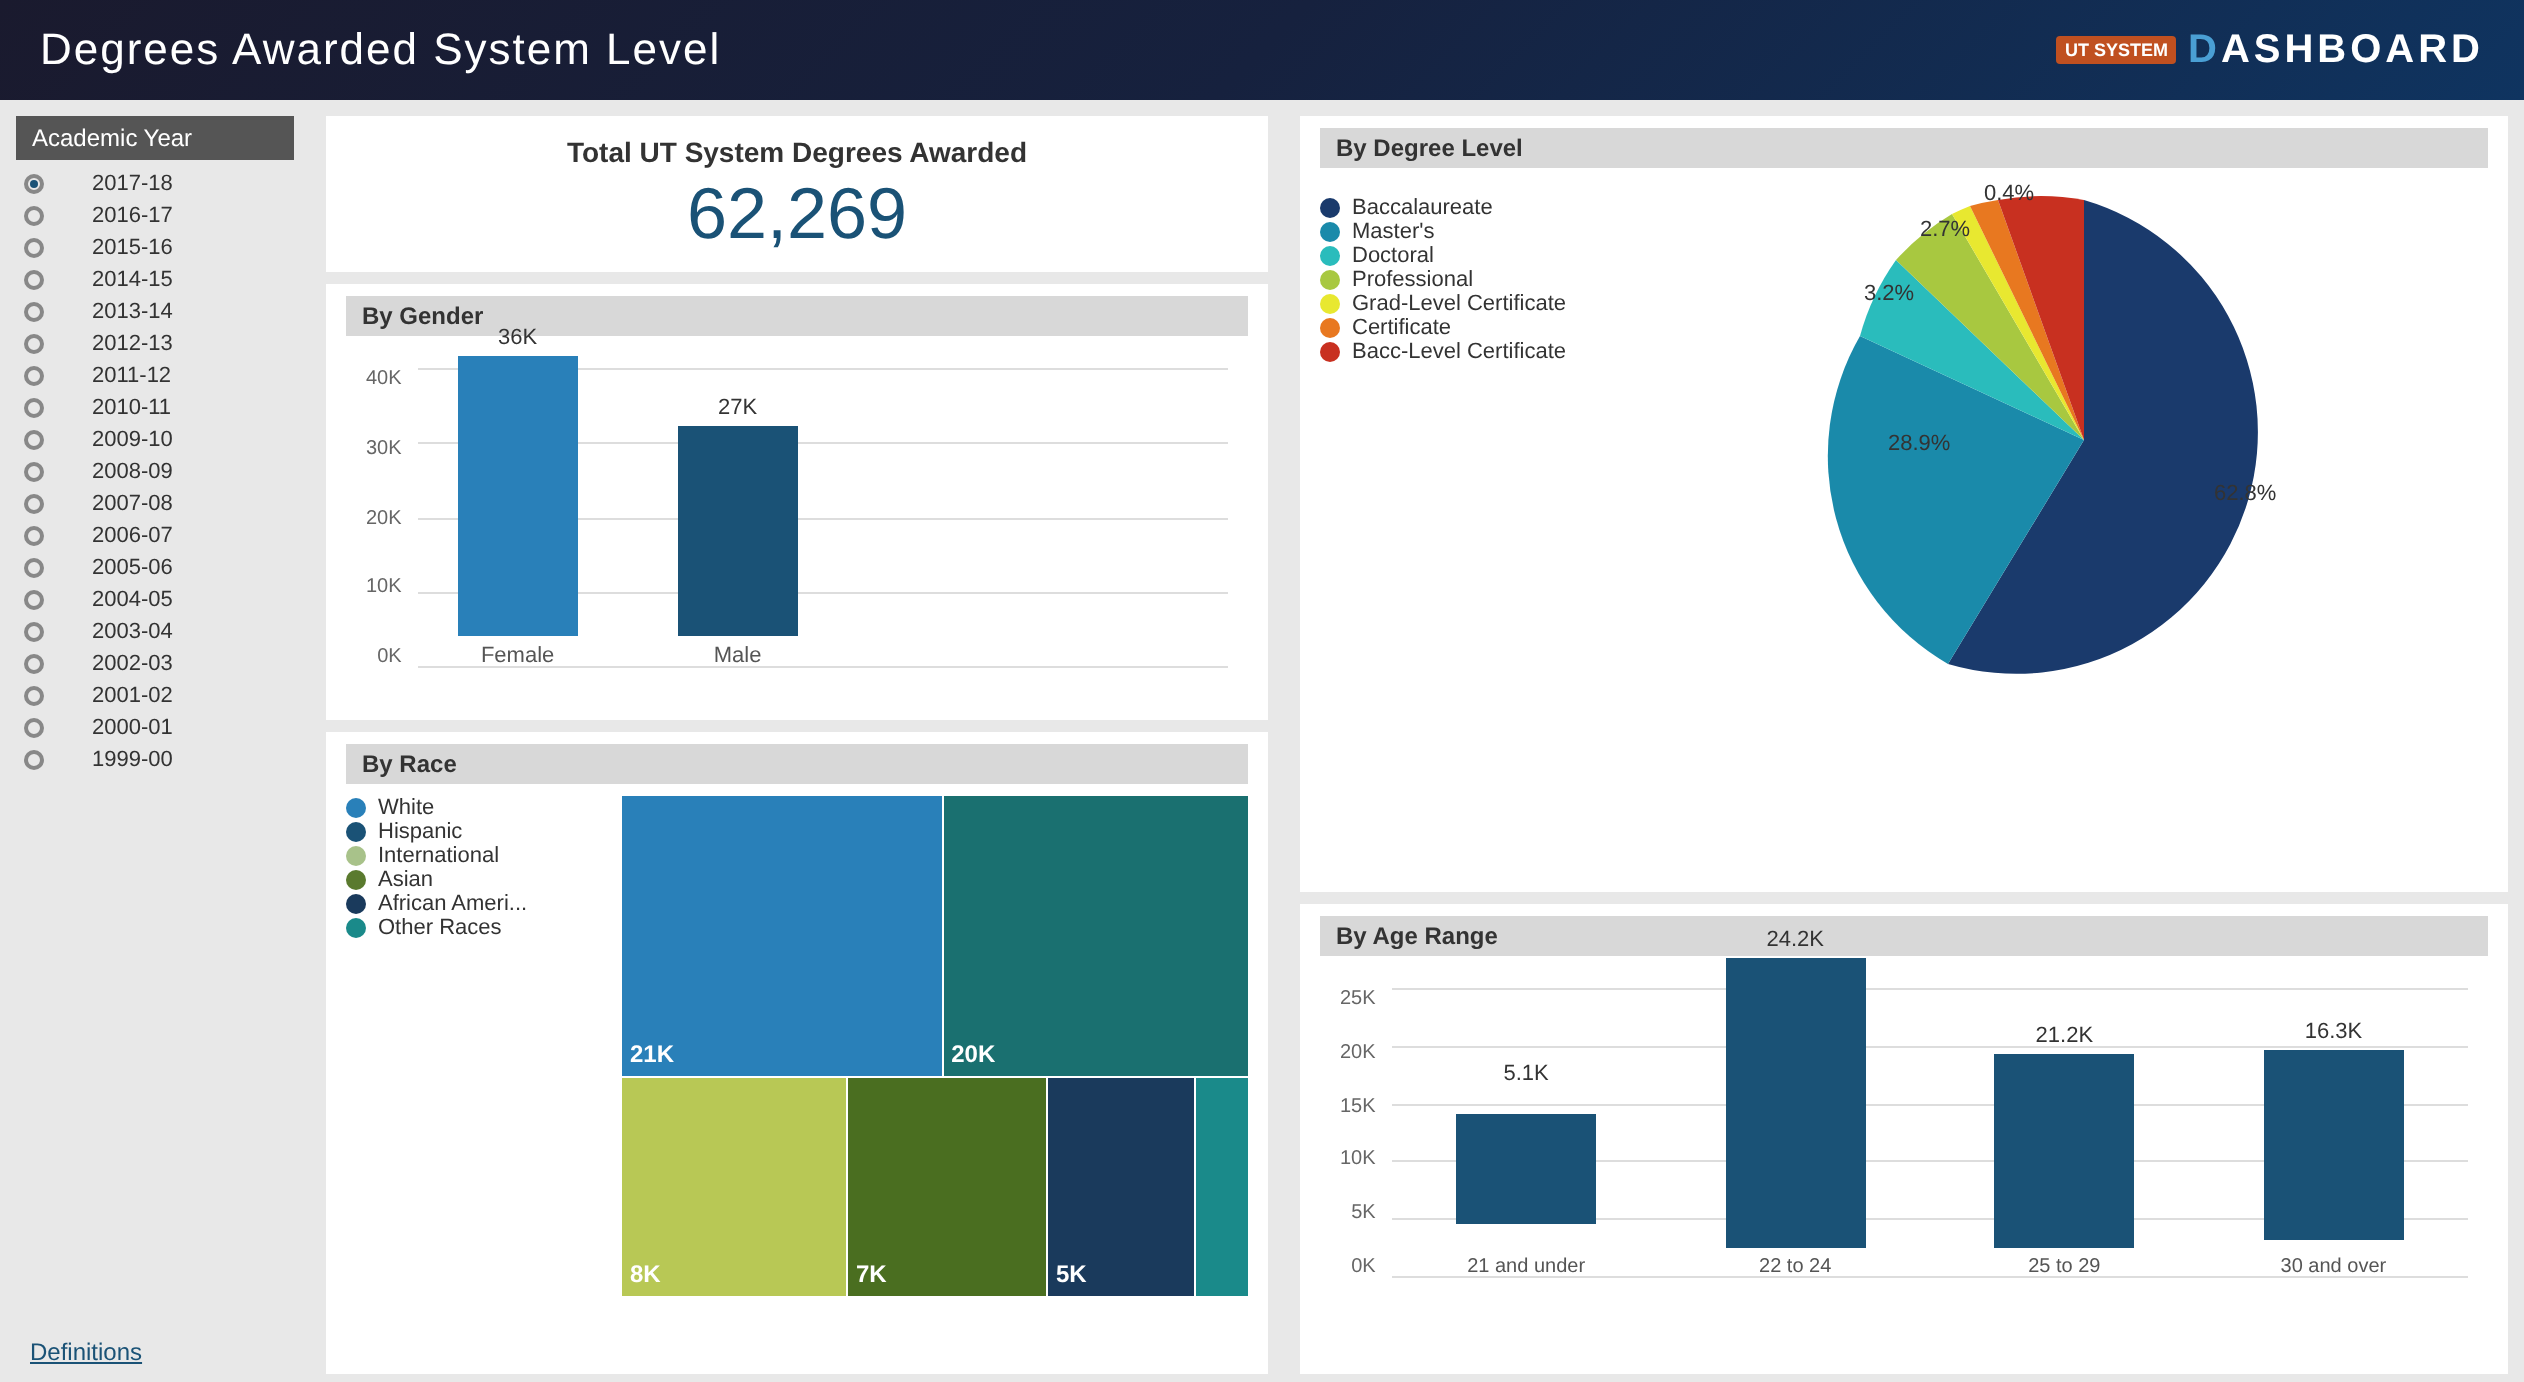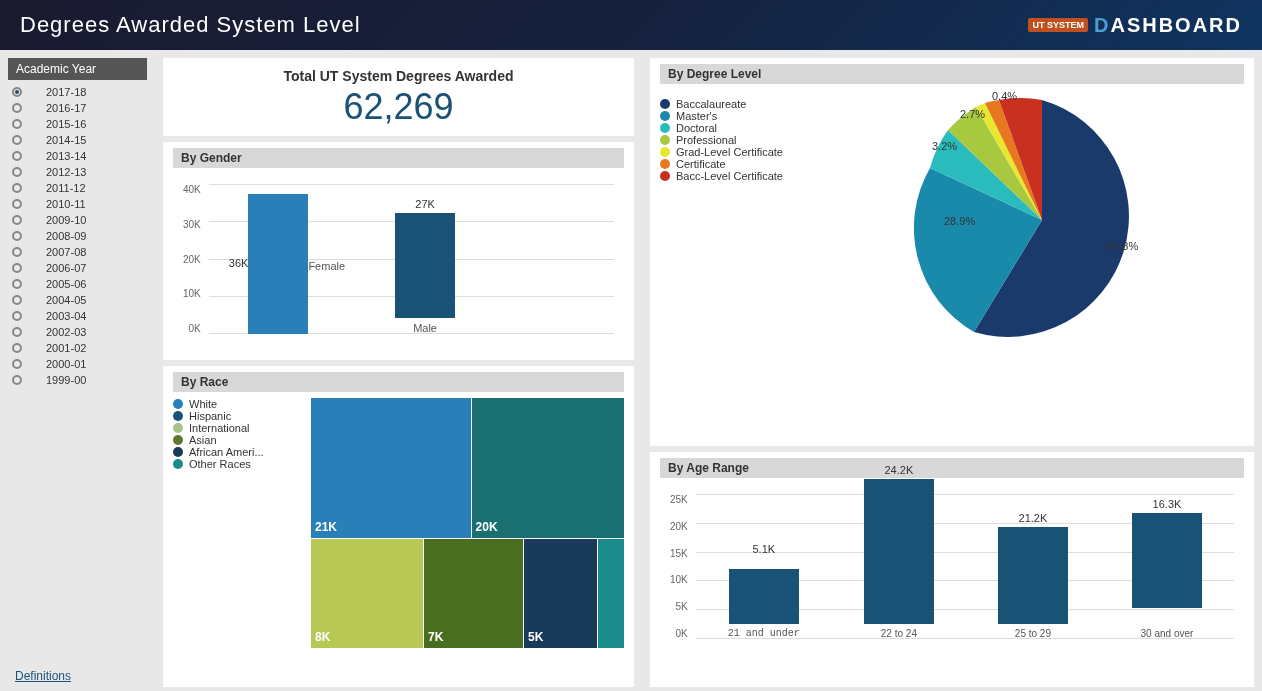--- a/index.html
+++ b/index.html
@@ -278,21 +278,21 @@
 
         <div style="flex:1; position:relative; height:150px;">
           <div style="position:absolute; top:0; left:0; right:0; bottom:0; display:flex; flex-direction:column; justify-content:space-between; pointer-events:none;">
             <div style="border-top:1px solid #ddd; width:100%;"></div>
             <div style="border-top:1px solid #ddd; width:100%;"></div>
             <div style="border-top:1px solid #ddd; width:100%;"></div>
             <div style="border-top:1px solid #ddd; width:100%;"></div>
             <div style="border-top:1px solid #ddd; width:100%;"></div>
           </div>
           <div style="position:absolute; bottom:0; left:20px; display:flex; gap:50px; align-items:flex-end;">
-            <div style="display:flex; flex-direction:row; align-items:center;">
+            <div style="display:flex; flex-direction:column; align-items:center;">
               <span style="font-size:11px; color:#333; margin-bottom:3px;">36K</span>
               <div style="width:60px; height:140px; background:#2980b9;"></div>
               <span style="font-size:11px; color:#555; margin-top:4px;">Female</span>
             </div>
             <div style="display:flex; flex-direction:column; align-items:center;">
               <span style="font-size:11px; color:#333; margin-bottom:3px;">27K</span>
               <div style="width:60px; height:105px; background:#1a5276;"></div>
               <span style="font-size:11px; color:#555; margin-top:4px;">Male</span>
             </div>
           </div>
@@ -444,36 +444,36 @@
             <div style="border-top:1px solid #ddd; width:100%;"></div>
             <div style="border-top:1px solid #ddd; width:100%;"></div>
             <div style="border-top:1px solid #ddd; width:100%;"></div>
             <div style="border-top:1px solid #ddd; width:100%;"></div>
             <div style="border-top:1px solid #ddd; width:100%;"></div>
           </div>
           <div style="position:absolute; bottom:0; left:0; right:0; display:flex; justify-content:space-around; align-items:flex-end;">
             <div style="display:flex; flex-direction:column; align-items:center;">
               <span style="font-size:11px; color:#333; margin-bottom:14px;">5.1K</span>
               <div style="width:70px; height:55px; background:#1a5276;"></div>
-              <span style="font-size:10px; color:#555; margin-top:4px; white-space:nowrap;font-family:Liberation Mono, monospace;">21 and under</span>
+              <span style="font-size:10px; color:#555; margin-top:16px; white-space:nowrap;">21 and under</span>
             </div>
             <div style="display:flex; flex-direction:column; align-items:center;">
               <span style="font-size:11px; color:#333; margin-bottom:3px;">24.2K</span>
               <div style="width:70px; height:145px; background:#1a5276;"></div>
               <span style="font-size:10px; color:#555; margin-top:4px; white-space:nowrap;">22 to 24</span>
             </div>
             <div style="display:flex; flex-direction:column; align-items:center;">
               <span style="font-size:11px; color:#333; margin-bottom:3px;">21.2K</span>
               <div style="width:70px; height:97px; background:#1a5276;"></div>
               <span style="font-size:10px; color:#555; margin-top:4px; white-space:nowrap;">25 to 29</span>
             </div>
             <div style="display:flex; flex-direction:column; align-items:center;">
               <span style="font-size:11px; color:#333; margin-bottom:3px;">16.3K</span>
               <div style="width:70px; height:95px; background:#1a5276;"></div>
-              <span style="font-size:10px; color:#555; margin-top:20px; white-space:nowrap;">30 and over</span>
+              <span style="font-size:10px; color:#555; margin-top:8px; white-space:nowrap;">30 and over</span>
             </div>
           </div>
         </div>
       </div>
     </div>
 
   </div>
 
 </div>
 

